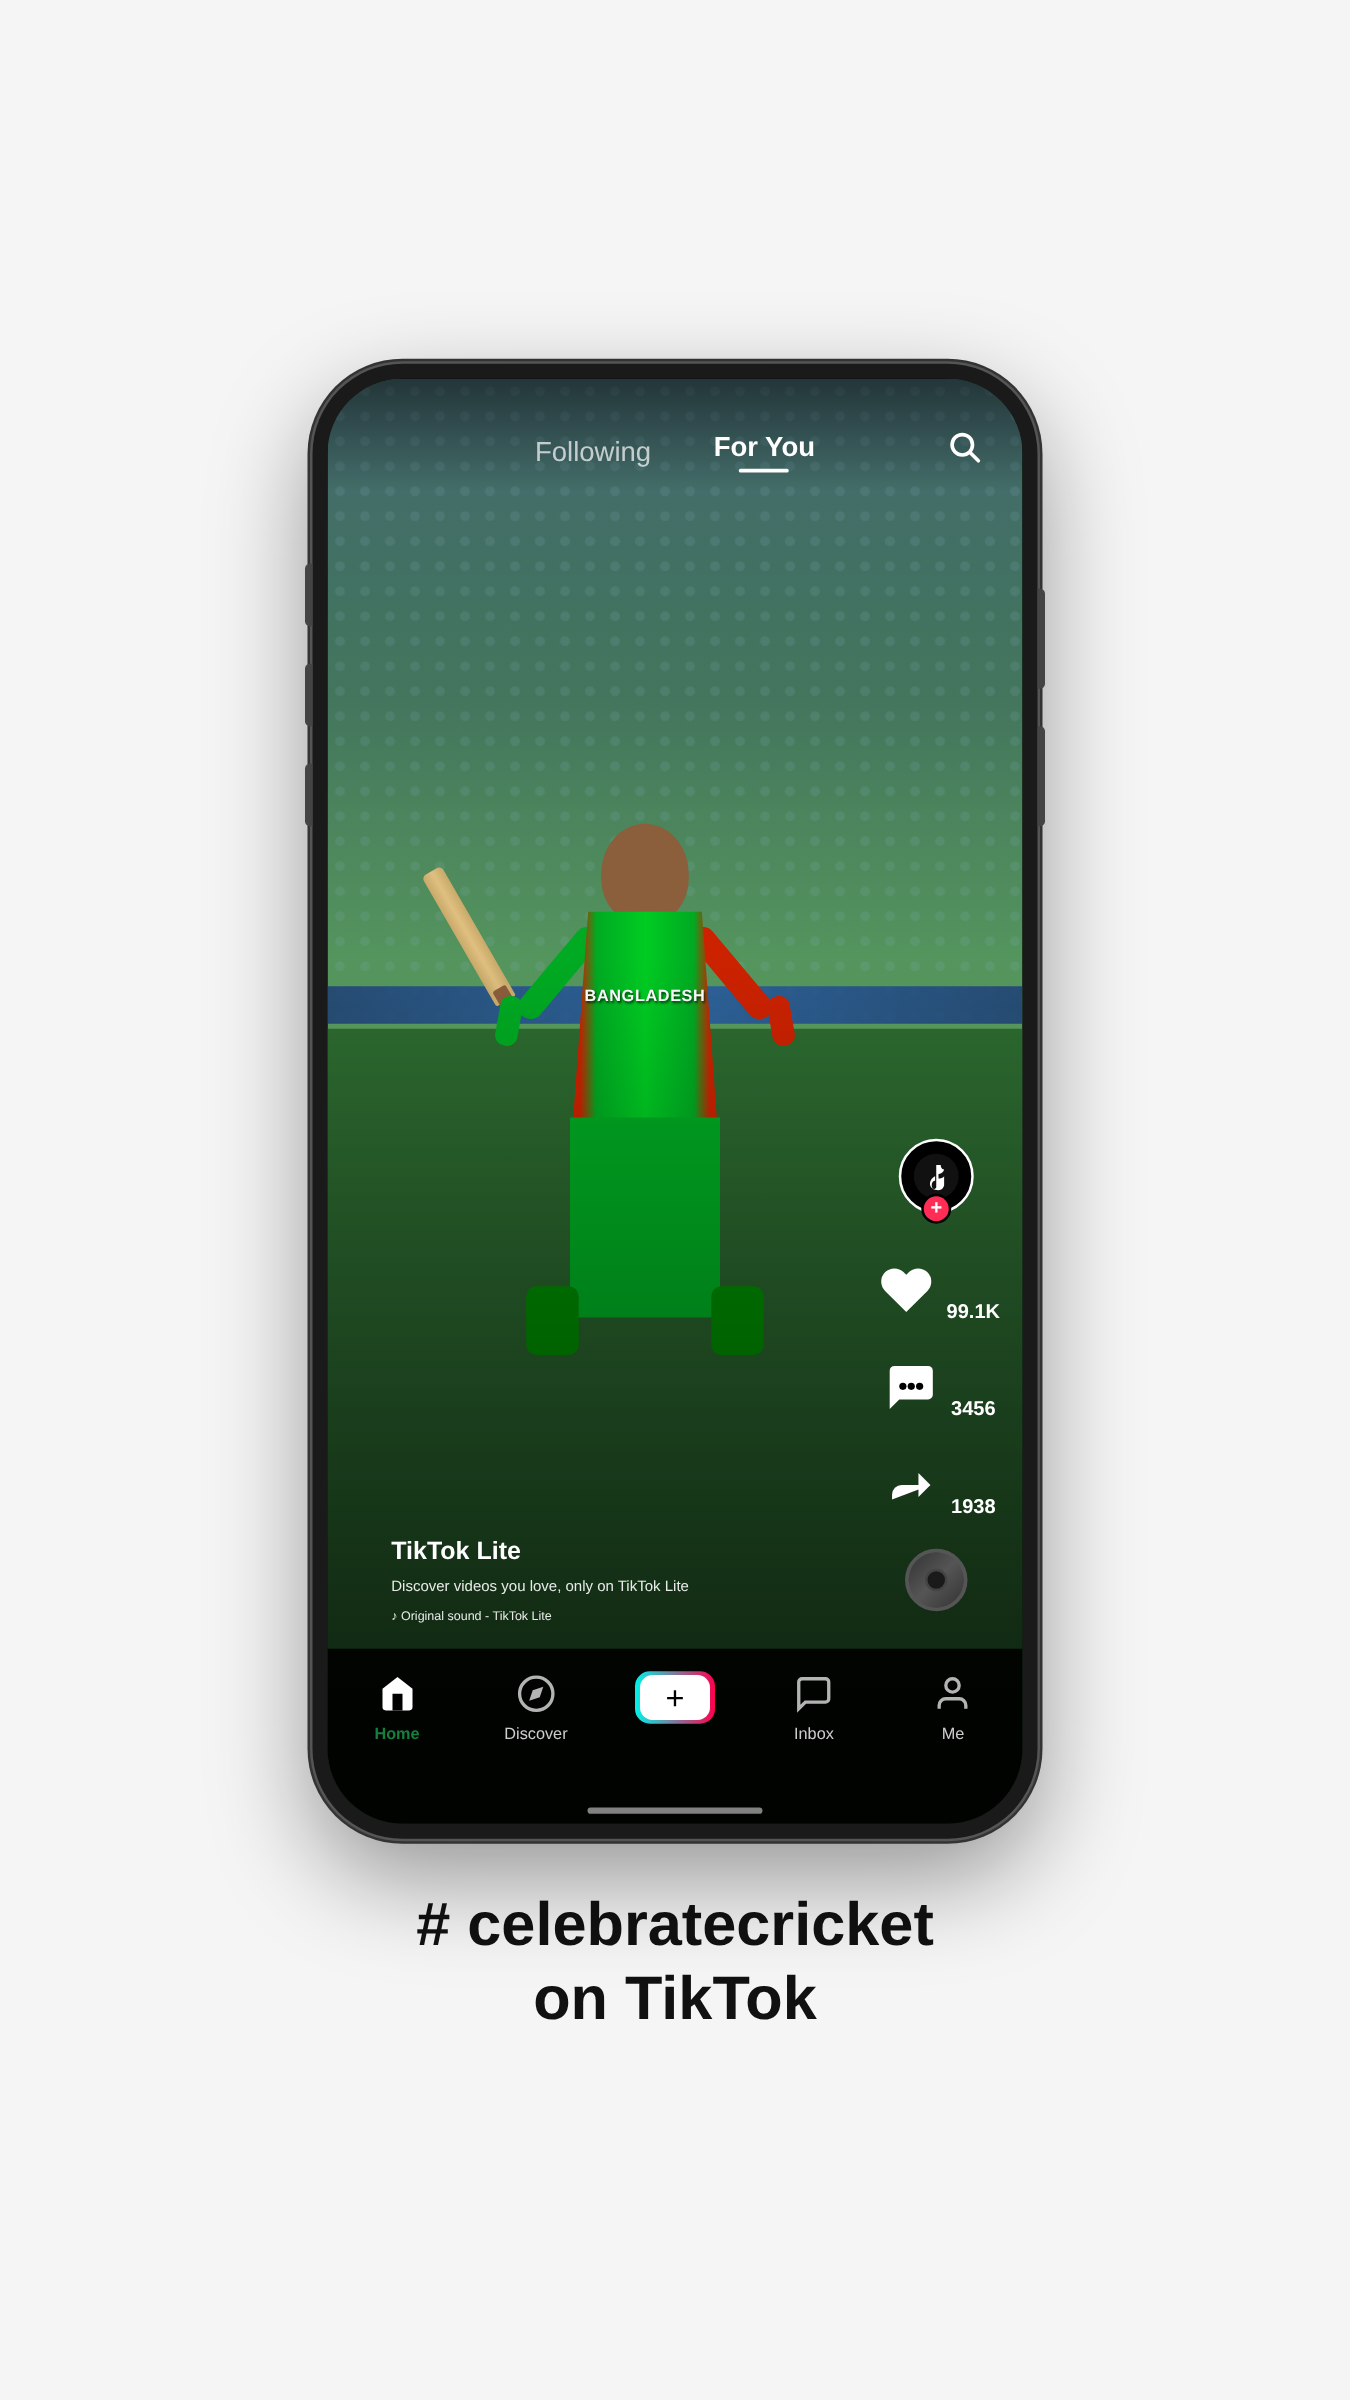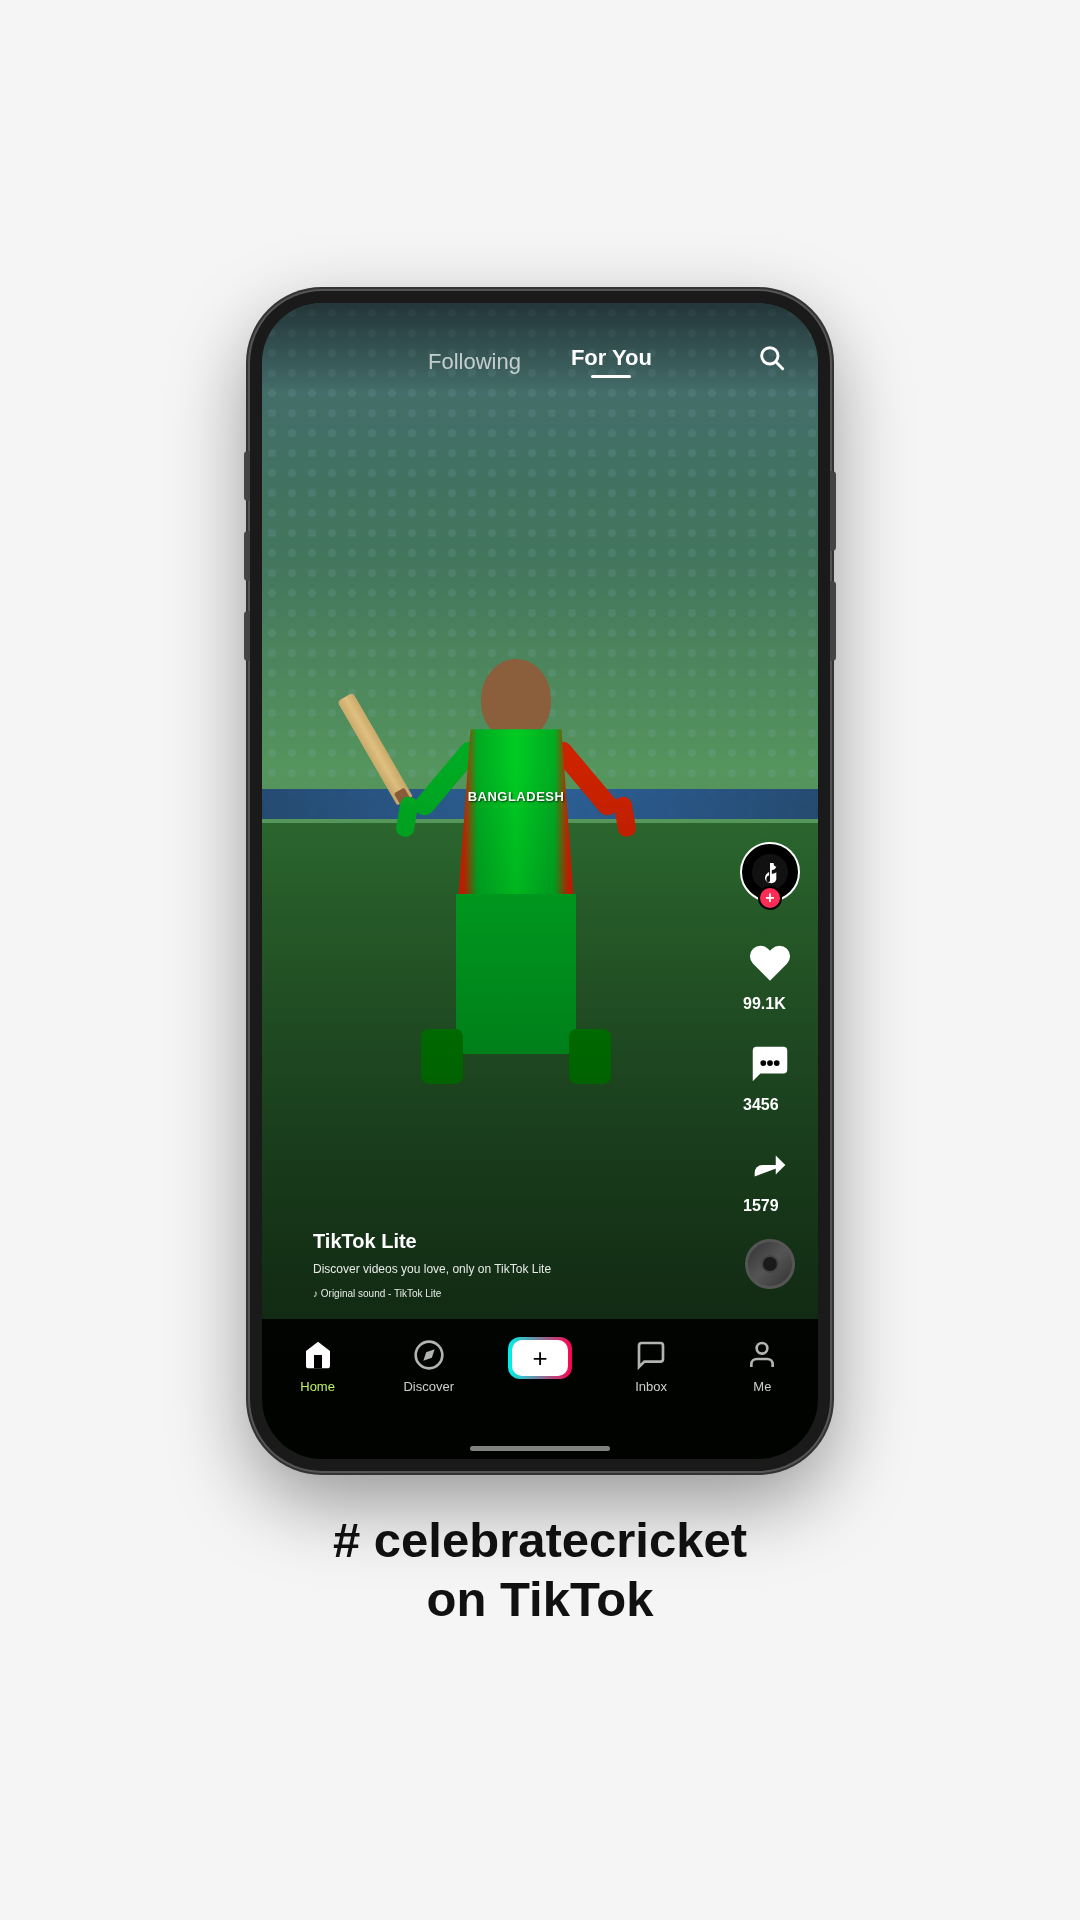--- a/index.html
+++ b/index.html
@@ -376,22 +376,22 @@
       align-items: center;
       justify-content: center;
       color: white;
       font-size: 16px;
       font-weight: 700;
       border: 2px solid #000;
     }
 
     .action-item {
       display: flex;
-      flex-direction: column;
-      align-items: flex-start;
+      flex-direction: row;
+      align-items: flex-end;
       gap: 5px;
       cursor: pointer;
     }
 
     .action-icon {
       width: 54px;
       height: 54px;
       display: flex;
       align-items: center;
       justify-content: center;
@@ -493,22 +493,22 @@
       align-items: center;
       justify-content: center;
     }
 
     .nav-label {
       color: rgba(255,255,255,0.8);
       font-size: 13px;
     }
 
     .nav-label.active {
-      color: #bef264;
-      font-weight: 400;
+      color: #15803d;
+      font-weight: 700;
     }
 
     .add-btn {
       width: 64px;
       height: 42px;
       background: linear-gradient(90deg, #00f2ea, #ff0050);
       border-radius: 12px;
       display: flex;
       align-items: center;
       justify-content: center;
@@ -672,21 +672,21 @@
         <span class="action-count">3456</span>
       </div>
 
       <div class="action-item">
         <div class="action-icon">
           <svg width="46" height="46" viewBox="0 0 24 24" fill="white">
             <polyline points="15 17 20 12 15 7"></polyline>
             <path d="M4 18v-2a4 4 0 0 1 4-4h12"></path>
           </svg>
         </div>
-        <span class="action-count">1579</span>
+        <span class="action-count">1938</span>
       </div>
 
       <div class="action-item">
         <div class="sound-disc">
           <div class="sound-disc-inner"></div>
         </div>
       </div>
     </div>
 
     <div class="bottom-info">

